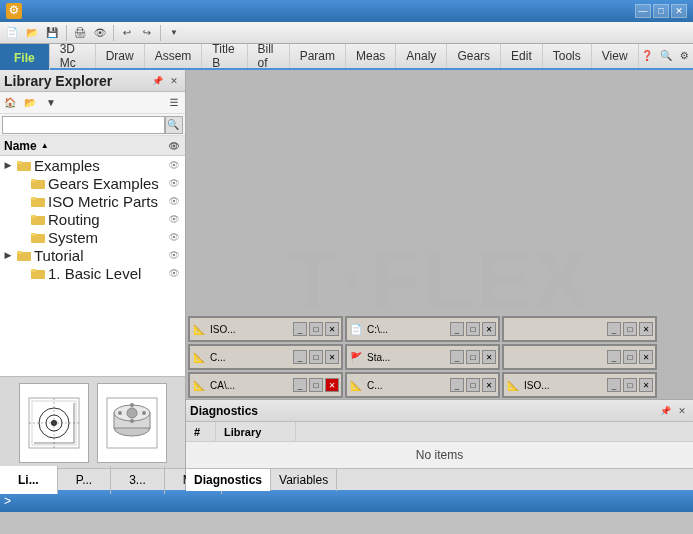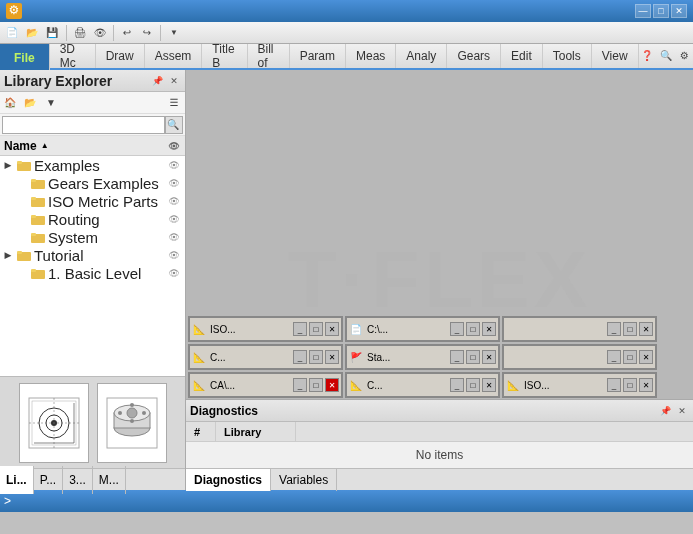--- a/index.html
+++ b/index.html
@@ -176,21 +176,21 @@
     
     .left-tab-bar {
       height: 22px;
       background: #e0e0e0;
       display: flex;
       align-items: center;
       border-top: 1px solid #bbb;
     }
     .left-tab {
       height: 28px;
-      padding: 0 6px;
+      padding: 0 18px;
       display: flex;
       align-items: center;
       font-size: 10px;
       cursor: pointer;
       border-right: 1px solid #bbb;
       gap: 3px;
     }
     .left-tab.active { background: white; font-weight: bold; }
 
     

